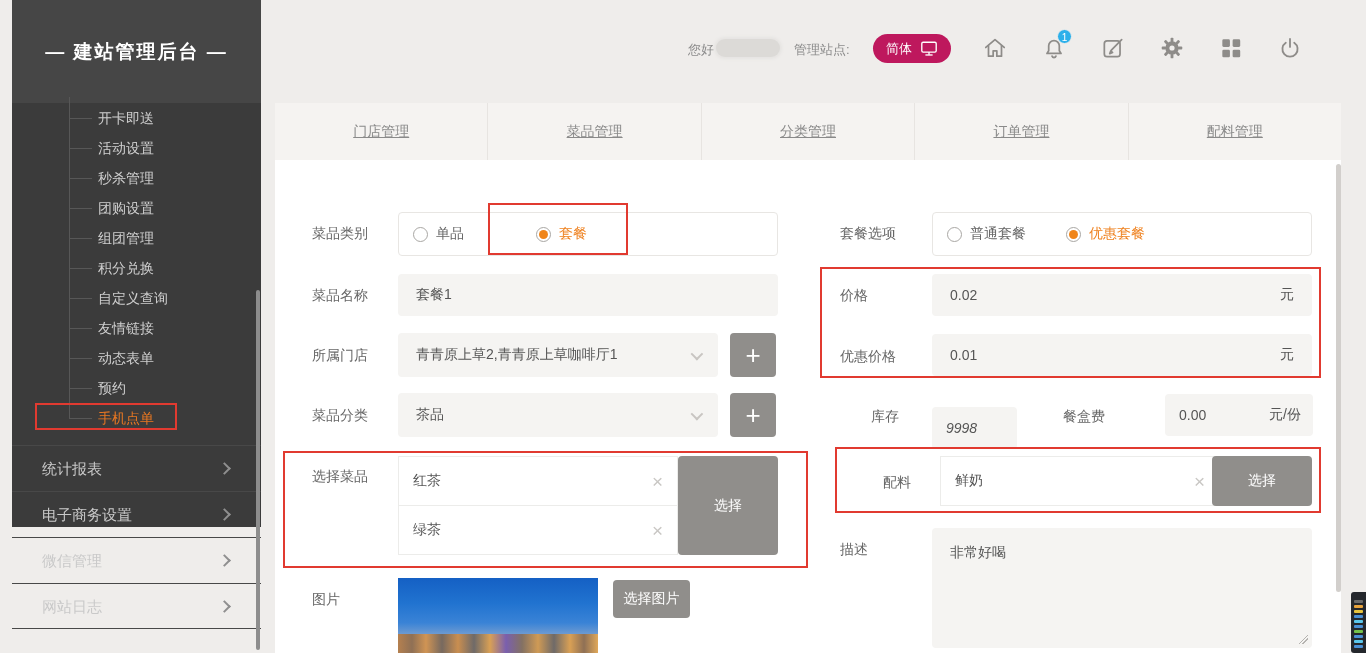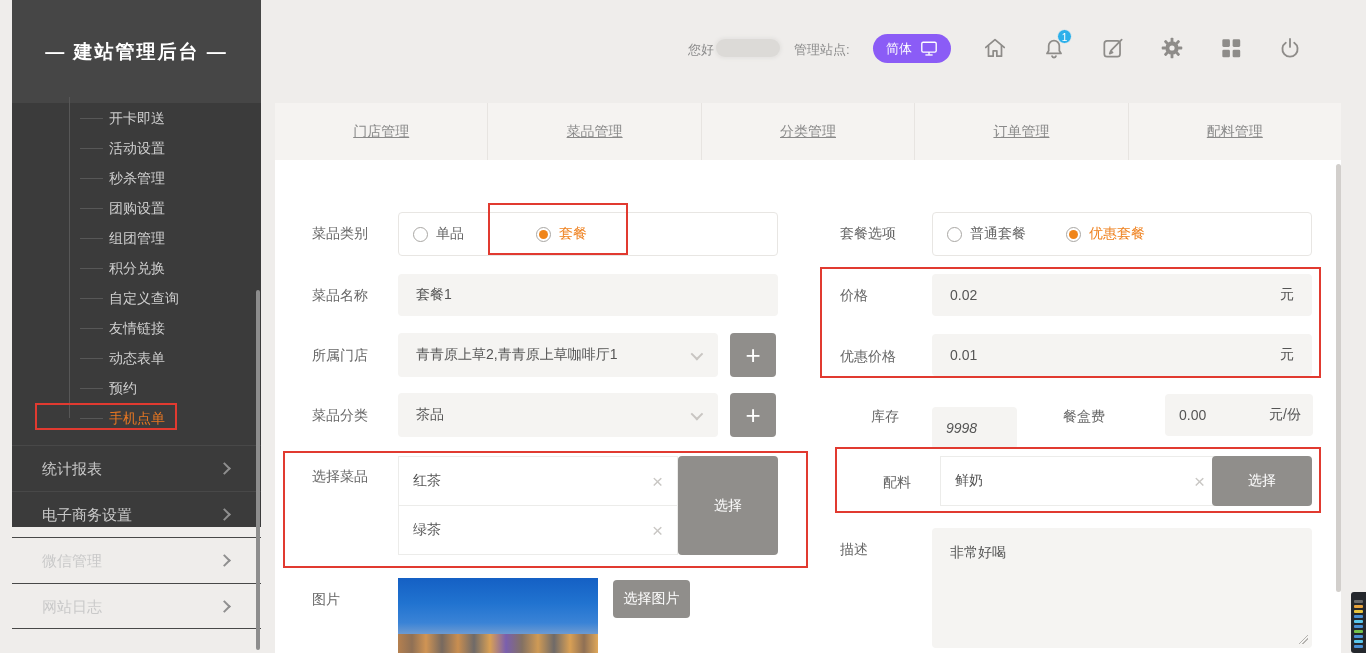--- a/index.html
+++ b/index.html
@@ -3,35 +3,35 @@
 <meta charset="utf-8">
 <style>
   * { margin:0; padding:0; box-sizing:border-box; }
   html,body { width:1366px; height:653px; overflow:hidden; }
   body { font-family:"Liberation Sans", sans-serif; background:#efedeb; position:relative; }
   #app { position:absolute; left:0; top:0; width:1366px; height:653px; }
 
   
   .sidebar { position:absolute; left:12px; top:0; width:249px; height:527px; background:#3b3b3b; }
   .sb-head { position:absolute; left:0; top:0; width:249px; height:103px; background:#464646; color:#fff; display:flex; align-items:center; justify-content:center; font-size:19px; font-weight:bold; letter-spacing:2px; }
-  .sb-menu { position:absolute; top:103px; left:0; right:0; list-style:none;padding-left:11px; }
+  .sb-menu { position:absolute; top:103px; left:0; right:0; list-style:none; }
   .sb-menu::before { content:""; position:absolute; left:57px; top:-6px; height:321px; width:1px; background:#575757; }
   .sb-menu li { position:relative; height:30px; line-height:30px; padding-left:86px; font-size:14px; color:#cfcfcf; cursor:pointer; white-space:nowrap; }
   .sb-menu li::before { content:""; position:absolute; left:57px; top:15px; width:23px; height:1px; background:#575757; }
   .sb-menu li.active { color:#e87722; }
   .sb-sections { position:absolute; top:445px; left:0; right:0; }
   .sb-sec { position:relative; height:46px; line-height:46px; padding-left:30px; font-size:15px; color:#c9c9c9; border-top:1px solid #484848; cursor:pointer; }
   .sb-sec:last-child { border-bottom:1px solid #484848; }
   .chev-right { position:absolute; right:32px; top:18px; width:9px; height:9px; border-right:2px solid #8f8f8f; border-top:2px solid #8f8f8f; transform:rotate(45deg); }
   .sb-scroll { position:absolute; right:1px; top:290px; width:4px; height:360px; background:#8d8d8d; border-radius:2px; }
 
   
   .hdr-text { position:absolute; font-size:13px; color:#8b8b8b; }
   .redact { position:absolute; left:716px; top:39px; width:64px; height:18px; background:#dcdad7; border-radius:9px; box-shadow:0 0 3px 2px #e6e4e2; }
-  .lang-pill { position:absolute; left:873px; top:34px; height:29px; padding:0 13px; background:#8b5cf6; border-radius:15px; color:#fff; font-size:13px; display:flex; align-items:center; gap:8px; cursor:pointer; }
+  .lang-pill { position:absolute; left:873px; top:34px; height:29px; padding:0 13px; background:#be185d; border-radius:15px; color:#fff; font-size:13px; display:flex; align-items:center; gap:8px; cursor:pointer; }
   .hicon { position:absolute; top:35px; width:26px; height:26px; cursor:pointer; }
   .badge { position:absolute; left:1057px; top:29px; width:15px; height:15px; border-radius:50%; background:#2cb0ea; color:#fff; font-size:10px; line-height:15px; text-align:center; border:1px solid #efedeb; }
 
   
   .panel { position:absolute; left:275px; top:103px; width:1066px; height:550px; background:#fff; }
   .tabs { display:flex; height:57px; }
   .tab { flex:1; background:#f5f3f1; border-right:1px solid #e7e4e1; text-align:center; line-height:57px; font-size:14px; color:#8a8a8a; cursor:pointer;text-decoration:underline; }
   .tab:last-child { border-right:none; }
 
   

